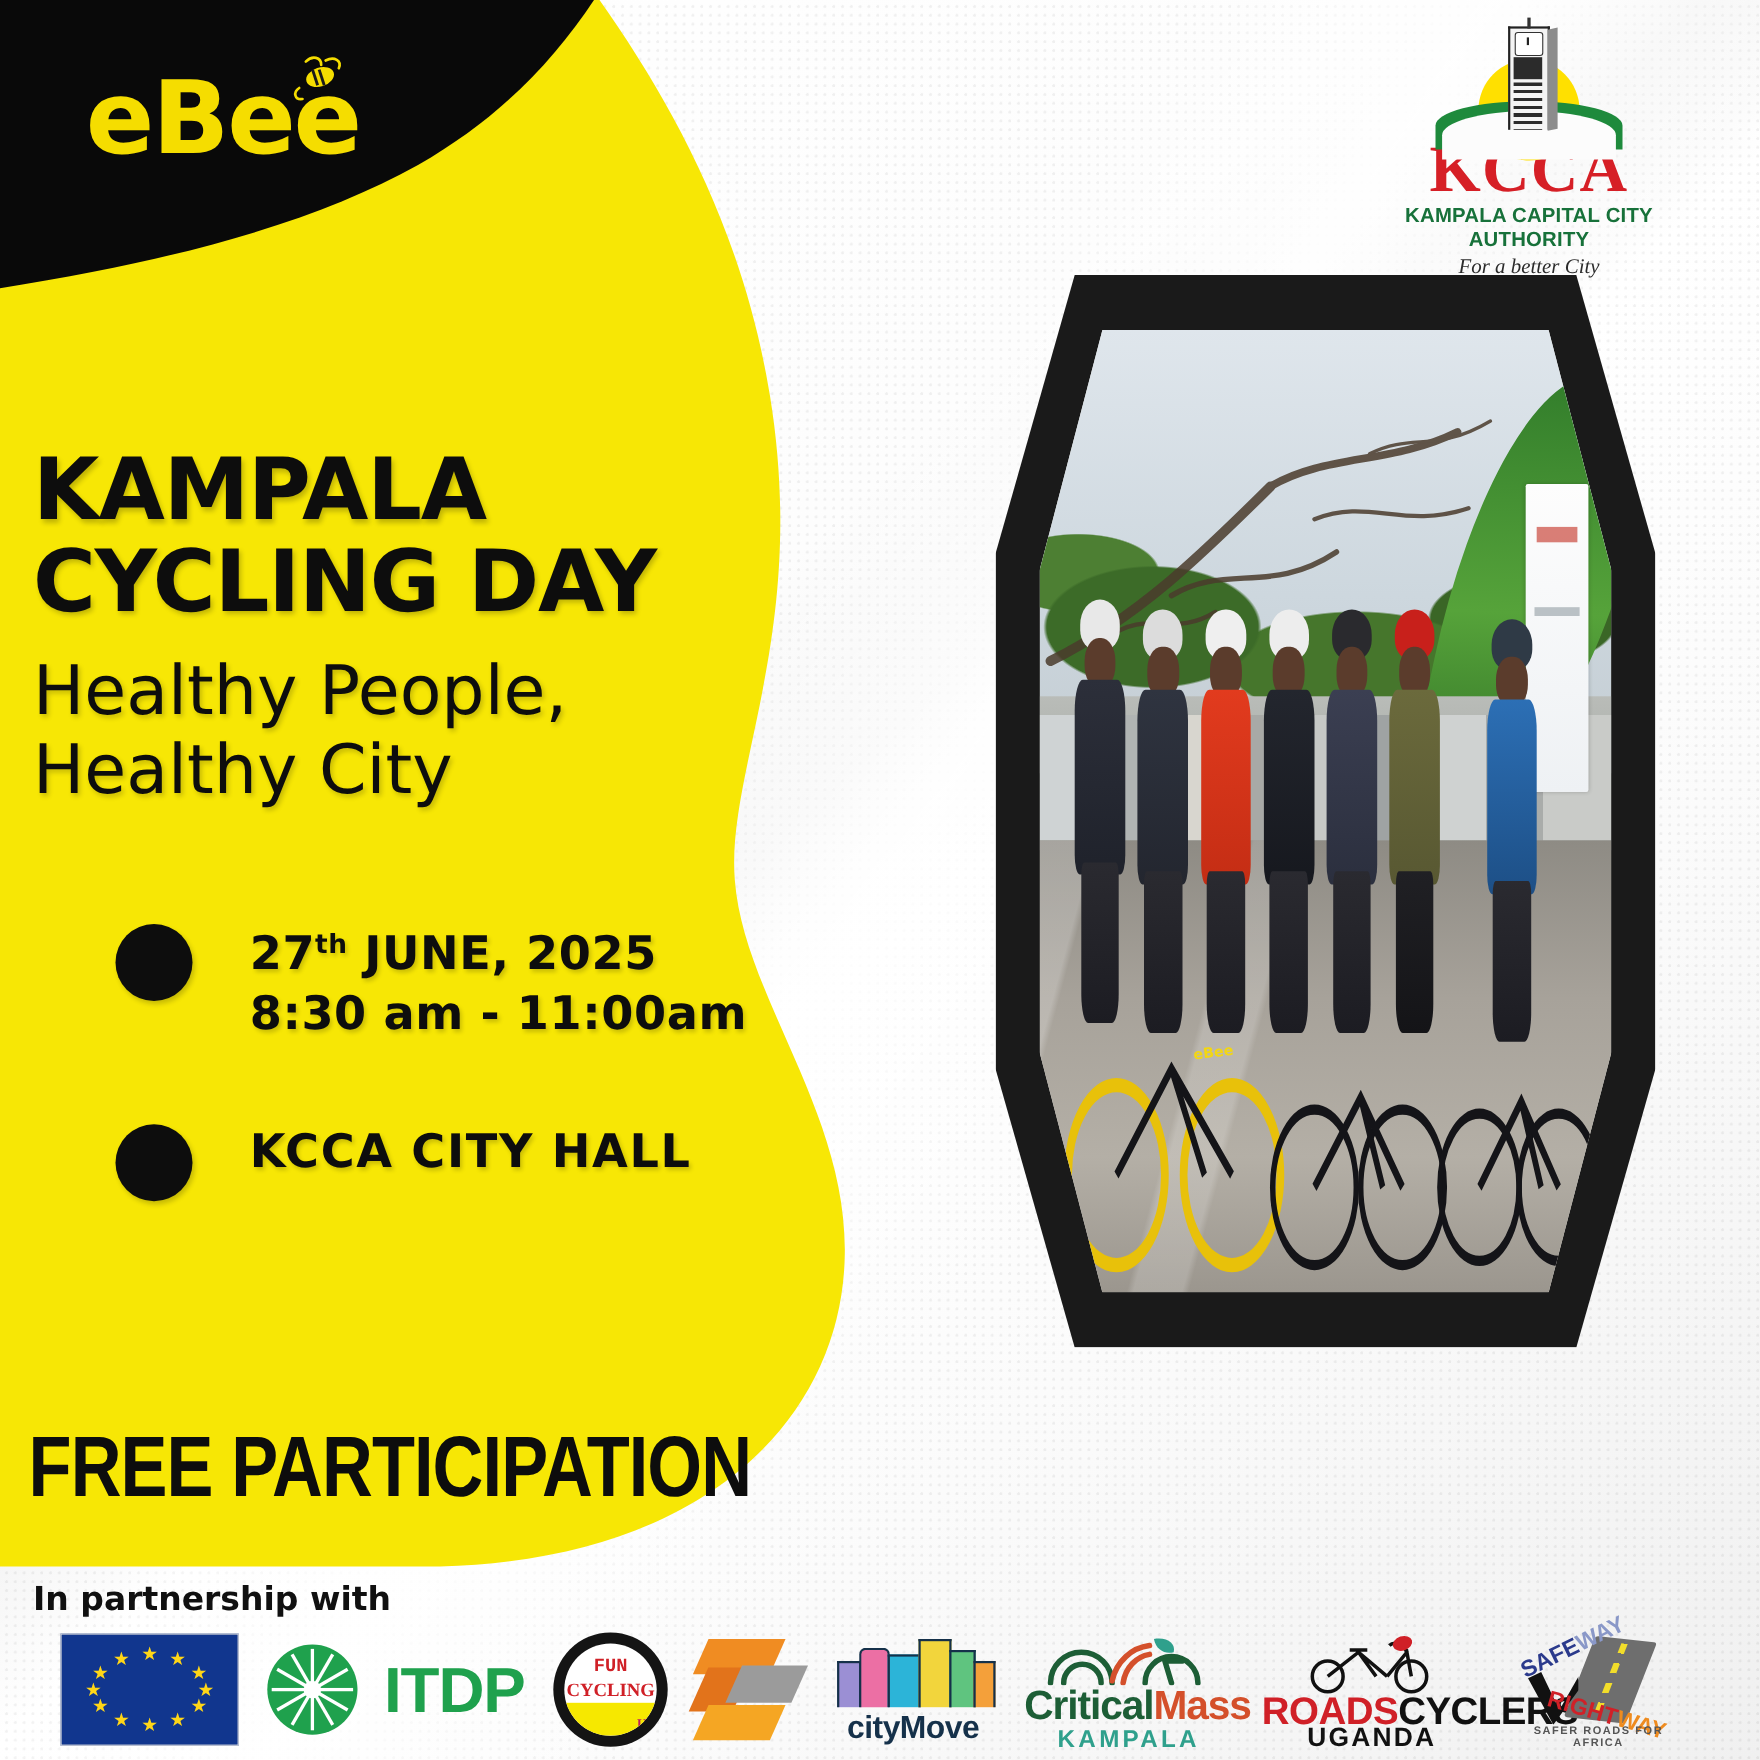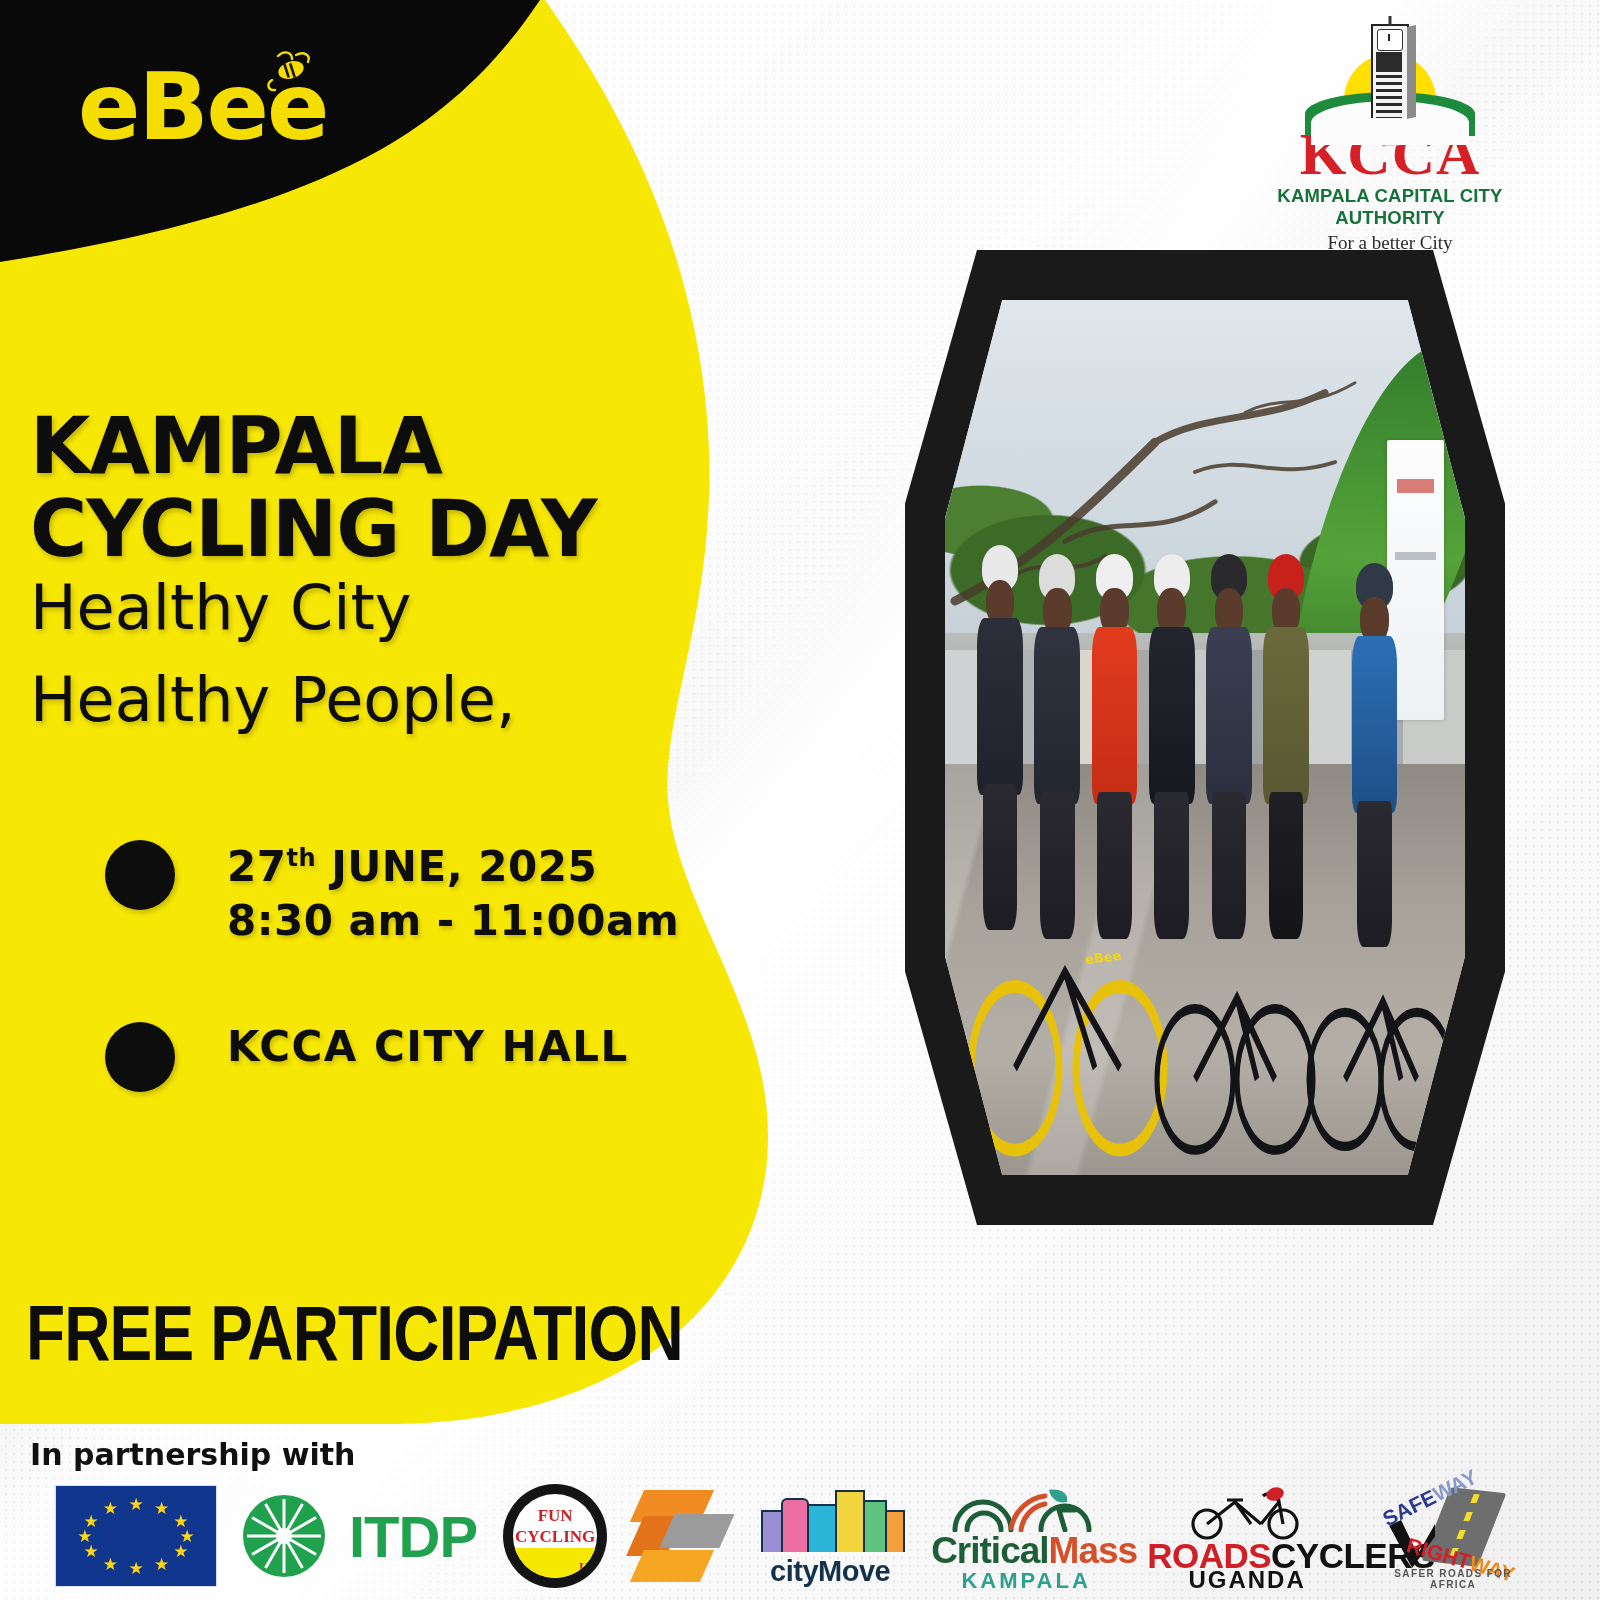--- a/index.html
+++ b/index.html
@@ -83,21 +83,21 @@
   }
   .kcca-word{
     font-family:"Liberation Serif", serif;
     font-size:60px;font-weight:700;color:#D61F26;letter-spacing:1px;line-height:.95;
   }
   .kcca-full{
     font-size:18.5px;font-weight:700;color:#17713A;letter-spacing:.2px;
     font-family:"Liberation Sans", sans-serif;margin-top:2px;
   }
   .kcca-tag{
-    font-family:"Liberation Serif", serif;
+    font-family:"Liberation Serif", serif;font-style:italic;
     font-size:19px;color:#2b2b2b;margin-top:3px;
   }
 
   
   .hex-frame{
     position:absolute;left:905px;top:250px;width:600px;height:975px;
     background:#1a1a1a;
     clip-path:polygon(12% 0%, 88% 0%, 100% 26%, 100% 74%, 88% 100%, 12% 100%, 0% 74%, 0% 26%);
   }
   .hex-inner{
@@ -210,21 +210,21 @@
     transform-origin:center;}
   .itdp-wheel .hub{position:absolute;left:50%;top:50%;width:16px;height:16px;margin:-8px 0 0 -8px;
     border-radius:50%;background:#fff;}
   .itdp-text{font-family:"Liberation Sans",sans-serif;font-size:58px;font-weight:700;color:#1FA14D;letter-spacing:-1px;}
   
   .funcyc{width:104px;height:104px;border-radius:50%;position:relative;
     background:#141414;display:flex;align-items:center;justify-content:center;}
   .funcyc .inner{width:84px;height:84px;border-radius:50%;overflow:hidden;background:#fff;position:relative;}
   .funcyc .bot{position:absolute;left:0;bottom:0;width:100%;height:36%;background:#F6E800;}
   .funcyc .t1{position:absolute;left:0;top:16%;width:100%;text-align:center;
-    font-family:Liberation Serif, serif;font-size:17px;font-weight:700;color:#D02027;line-height:1;}
+    font-family:Liberation Mono, monospace;font-size:17px;font-weight:700;color:#D02027;line-height:1;}
   .funcyc .t2{position:absolute;left:0;top:40%;width:100%;text-align:center;
     font-family:"Liberation Serif",serif;font-size:17px;font-weight:700;color:#D02027;line-height:1;}
   .funcyc .t3{position:absolute;left:0;bottom:6%;width:100%;text-align:right;
     font-family:"Liberation Serif",serif;font-size:12px;font-weight:700;color:#be185d;line-height:1;}
   
   .slogo{width:96px;height:104px;position:relative;}
   .slogo .a{position:absolute;left:4px;top:6px;width:70px;height:32px;background:#F08C22;
     transform:skewX(-24deg);}
   .slogo .b{position:absolute;right:2px;top:30px;width:60px;height:34px;background:#9B9B9B;
     transform:skewX(-24deg);}
@@ -399,22 +399,22 @@
           <path d="M400,118 L438,76 L472,118 M438,76 L456,118"></path>
         </g>
       </svg>
       <div class="ph-ebee-label">eBee</div>
     </div>
   </div>
 
   <div class="headline">
     <div class="h-line">KAMPALA</div>
     <div class="h-line">CYCLING DAY</div>
+    <div class="sub-line">Healthy People,</div>
     <div class="sub-line" style="margin-top:0;">Healthy City</div>
-    <div class="sub-line">Healthy People,</div>
   </div>
 
   <div class="detail-row" style="left:105px;top:840px;">
     <div class="bullet"></div>
     <div class="detail-text">
       <div class="dt-1">
         <span>27</span><sup>th</sup><span> JUNE, 2025</span>
       </div>
       <div class="dt-2">8:30 am - 11:00am</div>
     </div>

